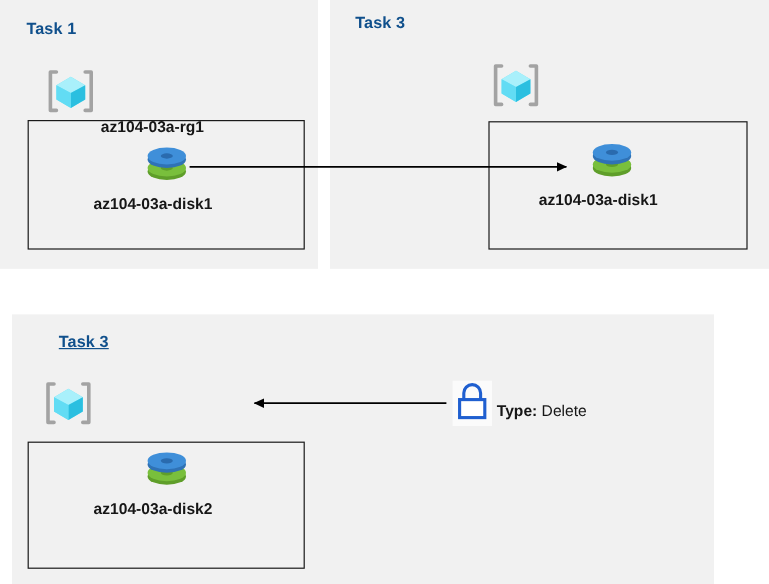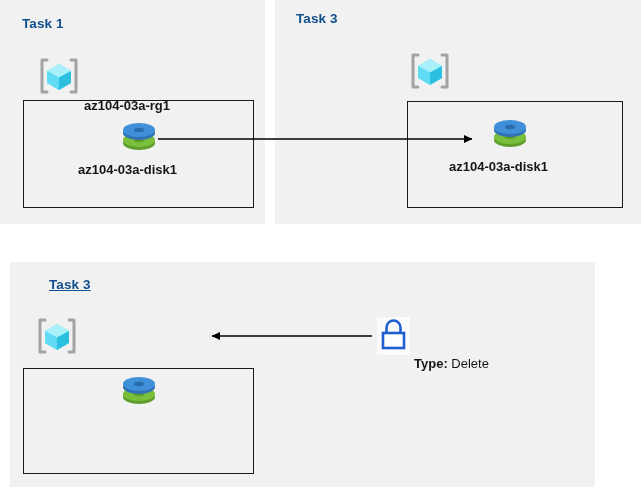--- a/index.html
+++ b/index.html
@@ -65,21 +65,21 @@
   .label-normal { font-weight: normal; }
 
   #label-rg1   { left: 84px;  top: 68px; margin-top: 30px; }
   #label-rg2   { left: 456px; top: 63px; }
   #label-rg3   { left: 84px;  top: 328px; }
   #label-disk1 { left: 78px;  top: 162px; }
   #label-disk2 { left: 78px;  top: 416px; }
   #label-disk1b{ left: 449px; top: 159px; }
   #label-move  { left: 281px; top: 118px; }
   #label-lock-name { left: 414px; top: 325px; }
-  #label-lock-type { left: 414px; top: 356px; }
+  #label-lock-type { left: 414px; top: 335px; }
   #label-lock-type b { font-weight: bold; }
 
   
   .icon {
     position: absolute;
   }
   #icon-rg1  { left: 38px;  top: 56px;  width: 42px; height: 40px; }
   #icon-rg2  { left: 409px; top: 51px;  width: 42px; height: 40px; }
   #icon-rg3  { left: 36px;  top: 316px; width: 42px; height: 40px; }
   #icon-disk1{ left: 119px; top: 115px; width: 40px; height: 44px; }
@@ -178,20 +178,21 @@
   <div class="icon" id="icon-disk2">
     <svg width="40" height="44" viewBox="0 0 40 44">
       <ellipse cx="20" cy="28" rx="16" ry="7" fill="#5f9e2a"></ellipse>
       <ellipse cx="20" cy="25" rx="16" ry="7" fill="#79bf3c"></ellipse>
       <ellipse cx="20" cy="25" rx="5" ry="2.2" fill="#5f9e2a"></ellipse>
       <ellipse cx="20" cy="18" rx="16" ry="7" fill="#2f72b5"></ellipse>
       <ellipse cx="20" cy="15" rx="16" ry="7" fill="#3f8fd9"></ellipse>
       <ellipse cx="20" cy="15" rx="5" ry="2.2" fill="#2a6bae"></ellipse>
     </svg>
   </div>
+  <div class="label" id="label-disk2">az104-03a-disk2</div>
 
   <div class="icon" id="icon-lock">
     <svg width="33" height="38" viewBox="0 0 33 38">
       <rect x="0" y="0" width="33" height="38" fill="#fbfbfb"></rect>
       <path d="M9.5 16 L9.5 10.5 A7 7 0 0 1 23.5 10.5 L23.5 16" fill="none" stroke="#1f5fd0" stroke-width="2.6"></path>
       <rect x="6" y="16" width="21" height="15" fill="#ffffff" stroke="#1f5fd0" stroke-width="2.6"></rect>
     </svg>
   </div>
   <div class="label" id="label-lock-type">
     <b>Type:</b><span>&nbsp;</span><span class="label-normal" style="font-weight:normal">Delete</span>

